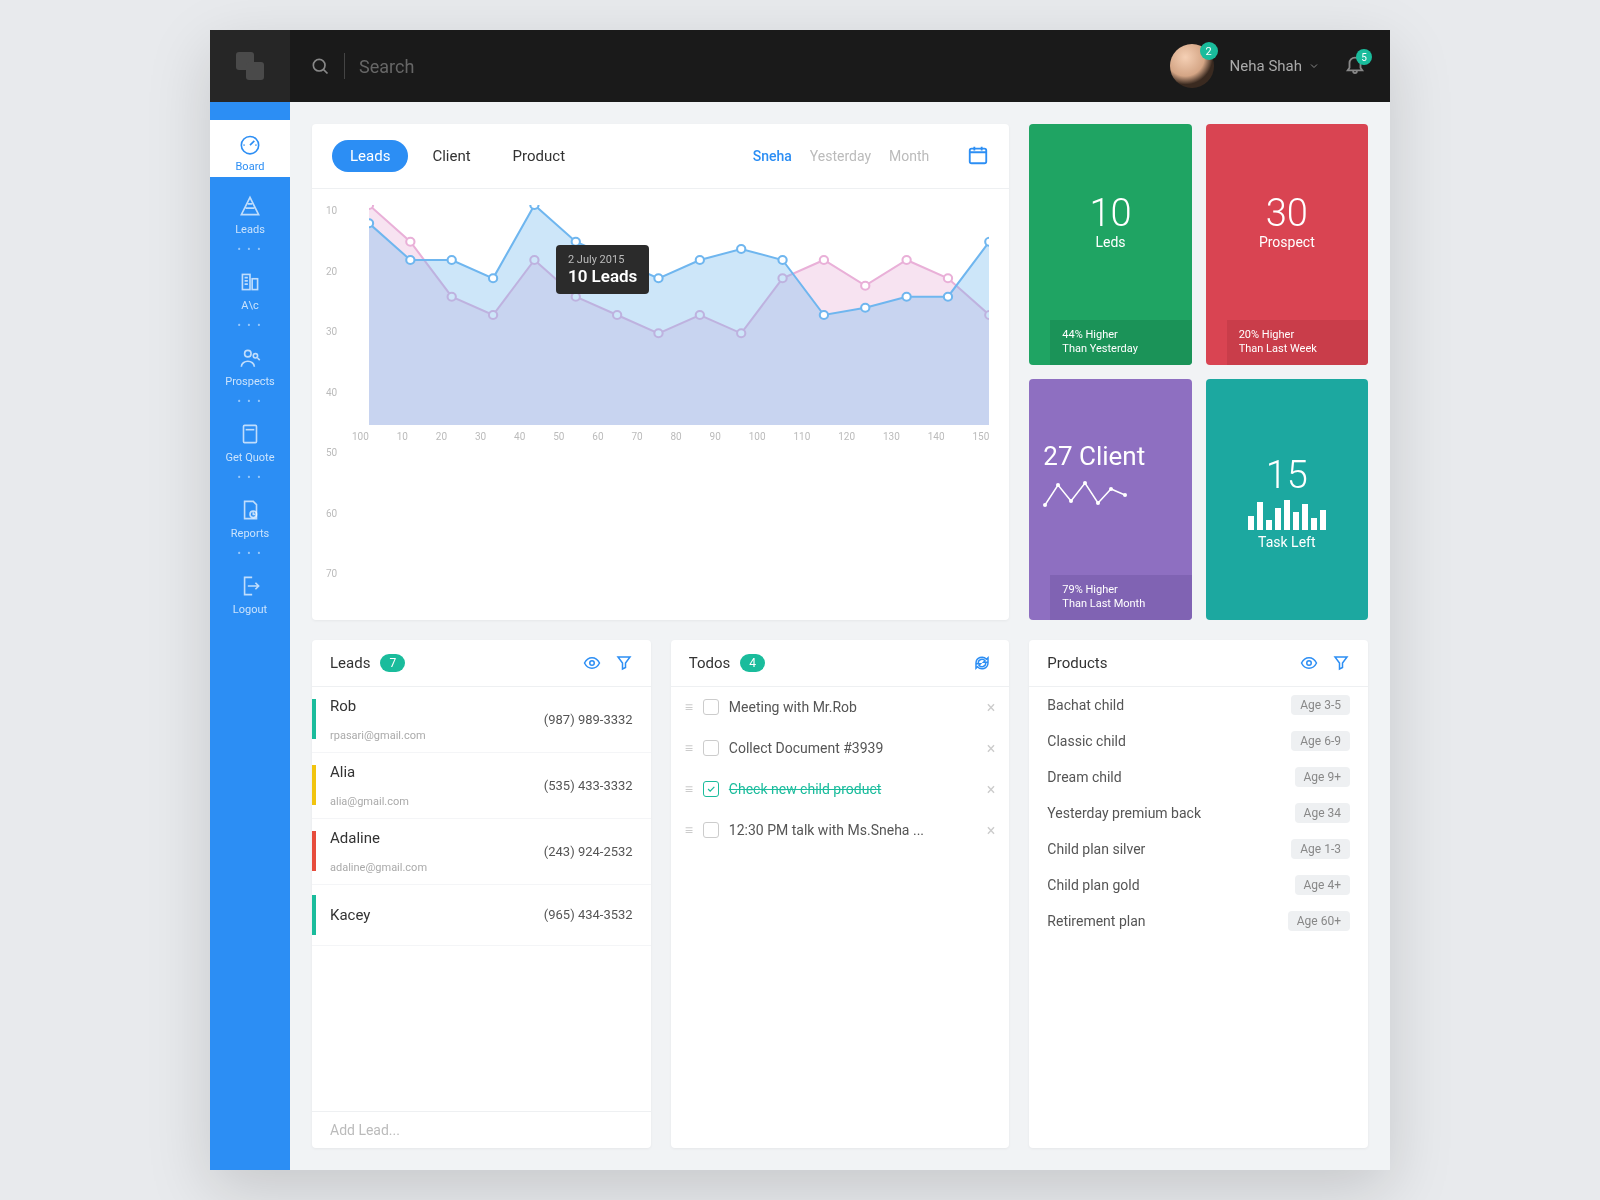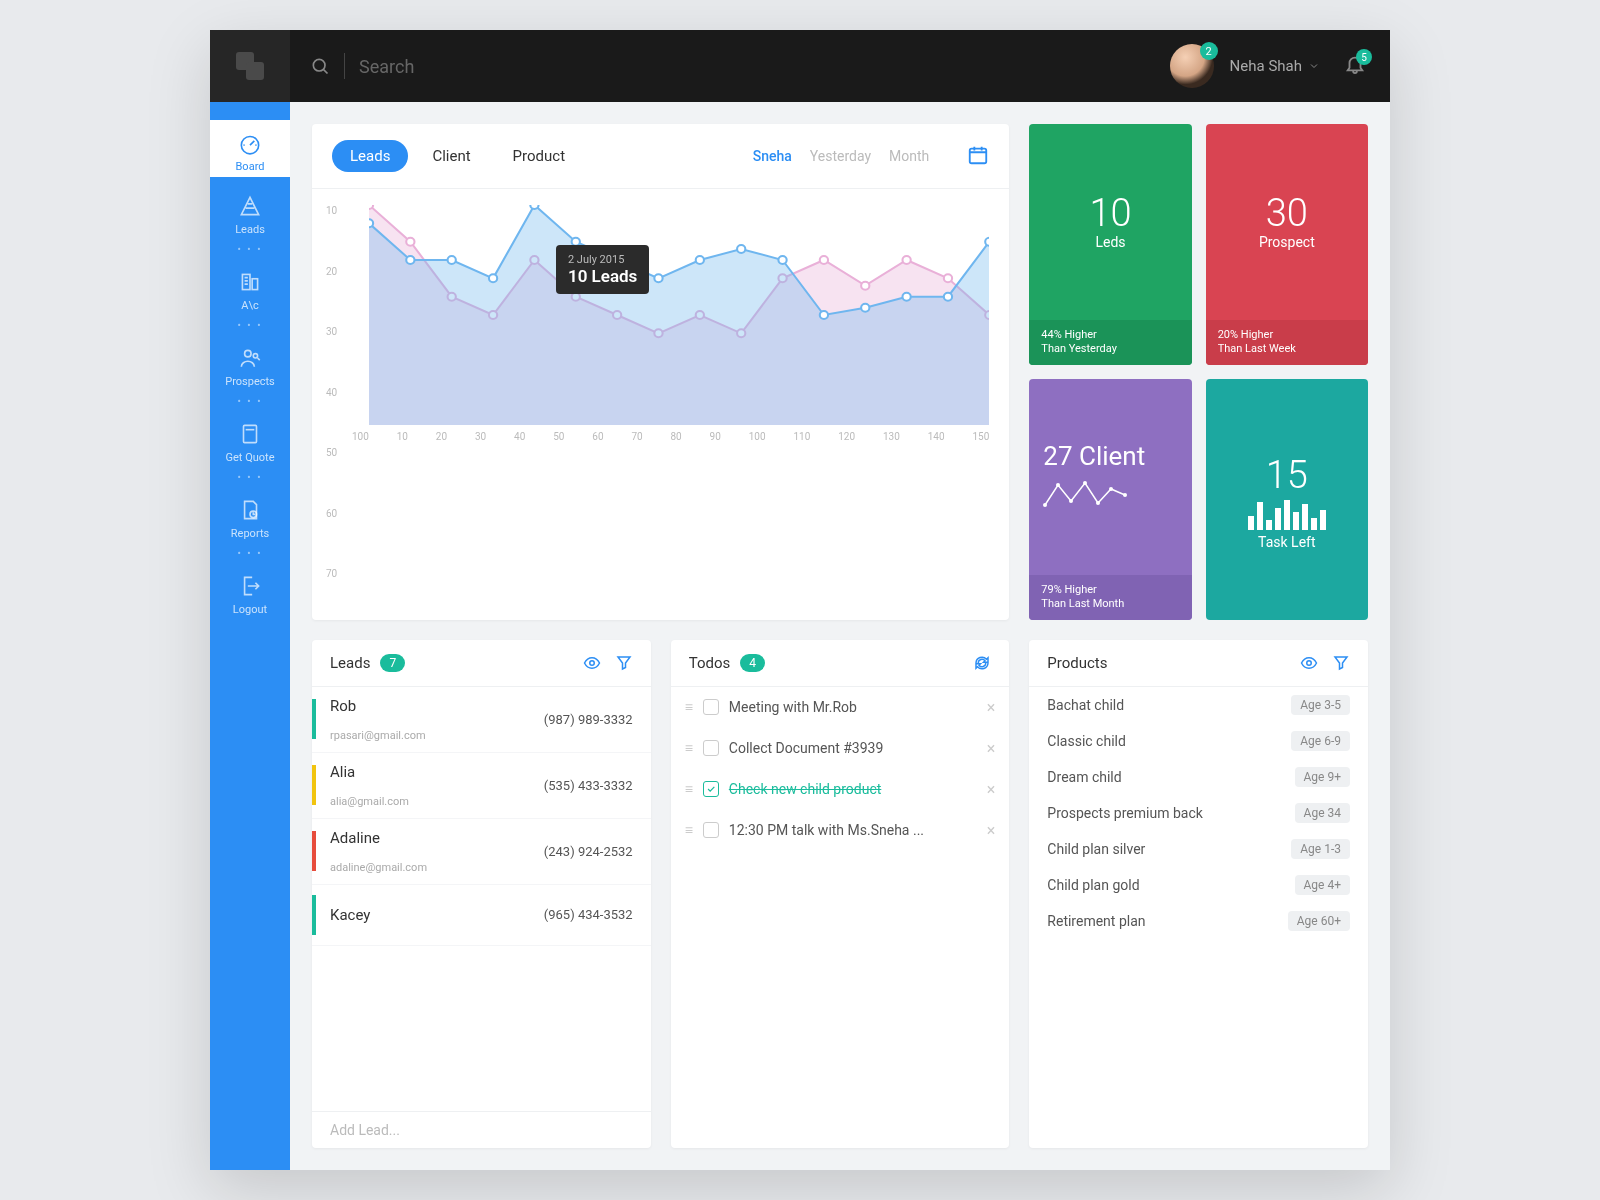--- a/index.html
+++ b/index.html
@@ -51,21 +51,21 @@
 .tooltip-box { position:absolute; background:#2b2b2b; color:#fff; padding:8px 12px; border-radius:4px; font-size:12px; left:32%; top:18%; }
 .tooltip-box .tt-date { color:#bbb; font-size:11px; }
 .tooltip-box .tt-val { font-size:17px; font-weight:600; }
 .tooltip-box::after { content:""; position:absolute; bottom:-6px; left:50%; transform:translateX(-50%); border:6px solid transparent; border-top-color:#2b2b2b; }
 
 .stat-grid { display:grid; grid-template-columns:1fr 1fr; grid-template-rows:1fr 1fr; gap:14px; }
 .stat-card { border-radius:4px; color:#fff; display:flex; flex-direction:column; overflow:hidden; }
 .stat-top { flex:1; display:flex; flex-direction:column; align-items:center; justify-content:center; padding:14px 10px; }
 .stat-num { font-size:38px; font-weight:300; line-height:1; }
 .stat-label { font-size:14px; margin-top:2px; }
-.stat-foot { padding:8px 12px; font-size:11px; line-height:1.3; }
+.stat-foot { padding:8px 12px; font-size:11px; line-height:1.3;margin-left:21px; }
 .card-green { background:#1fa463; } .card-green .stat-foot { background:#1b9358; }
 .card-red { background:#d94452; } .card-red .stat-foot { background:#c93d4a; }
 .card-purple { background:#8e6fc1; } .card-purple .stat-foot { background:#8063b3; }
 .card-teal { background:#1ca8a0; }
 .card-teal .stat-top { padding:14px 10px 6px; }
 .mini-bars { display:flex; gap:3px; align-items:flex-end; height:32px; margin:4px 0 2px; }
 .mini-bars span { width:6px; background:#fff; }
 .spark { margin-top:6px; }
 .card-purple .stat-top { align-items:flex-start; padding:16px 14px; }
 .card-purple .stat-num { font-size:26px; font-weight:400; }
@@ -457,21 +457,21 @@
             </div>
             <div class="prod-item">
               <span class="prod-name">Classic child</span>
     <span class="prod-tag">Age 6-9</span>
             </div>
             <div class="prod-item">
               <span class="prod-name">Dream child</span>
     <span class="prod-tag">Age 9+</span>
             </div>
             <div class="prod-item">
-              <span class="prod-name">Prospects premium back</span>
+              <span class="prod-name">Yesterday premium back</span>
     <span class="prod-tag">Age 34</span>
             </div>
             <div class="prod-item">
               <span class="prod-name">Child plan silver</span>
     <span class="prod-tag">Age 1-3</span>
             </div>
             <div class="prod-item">
               <span class="prod-name">Child plan gold</span>
     <span class="prod-tag">Age 4+</span>
             </div>

